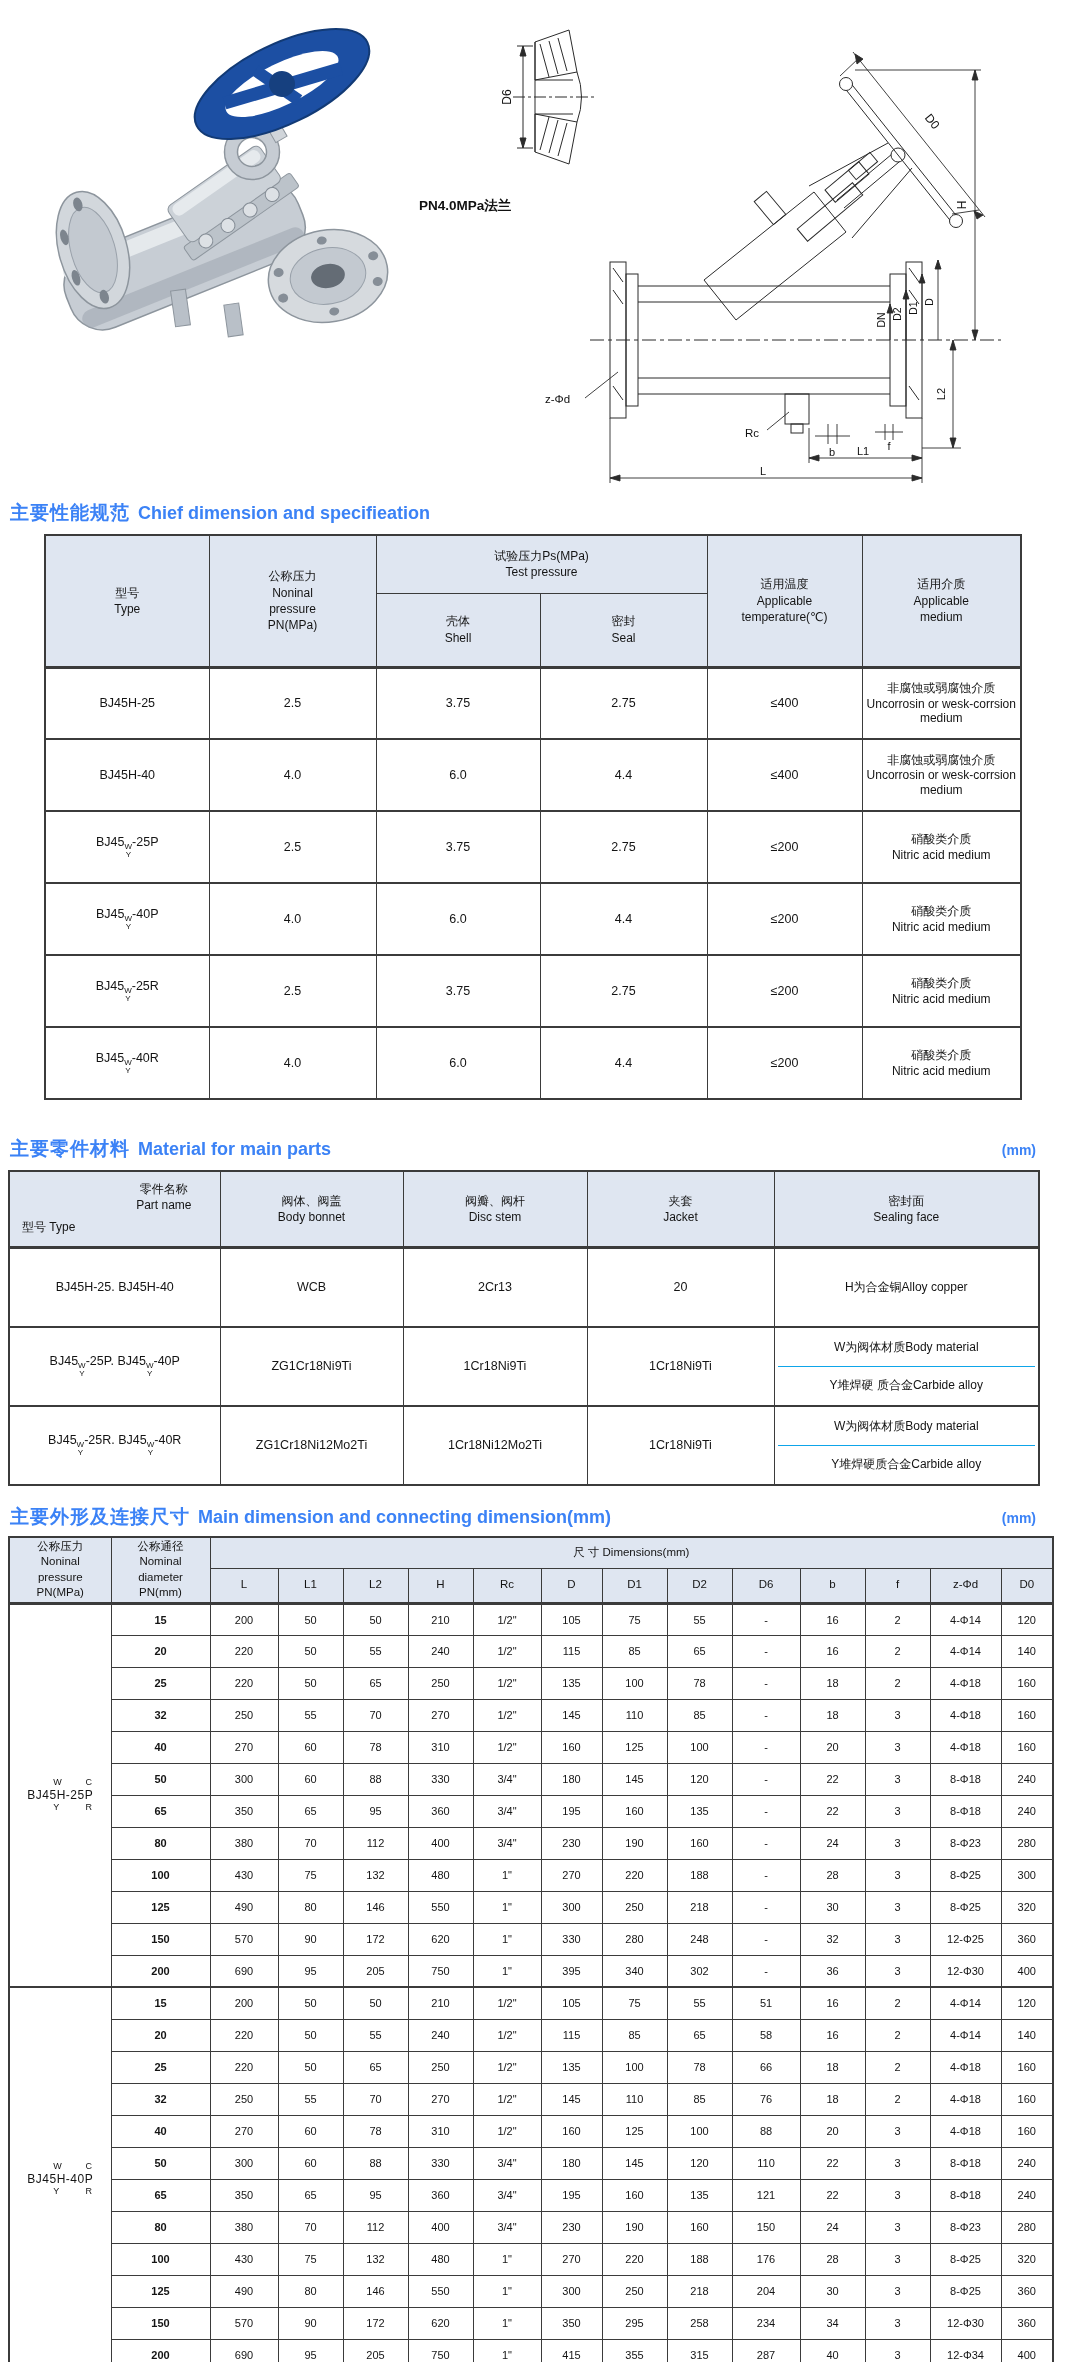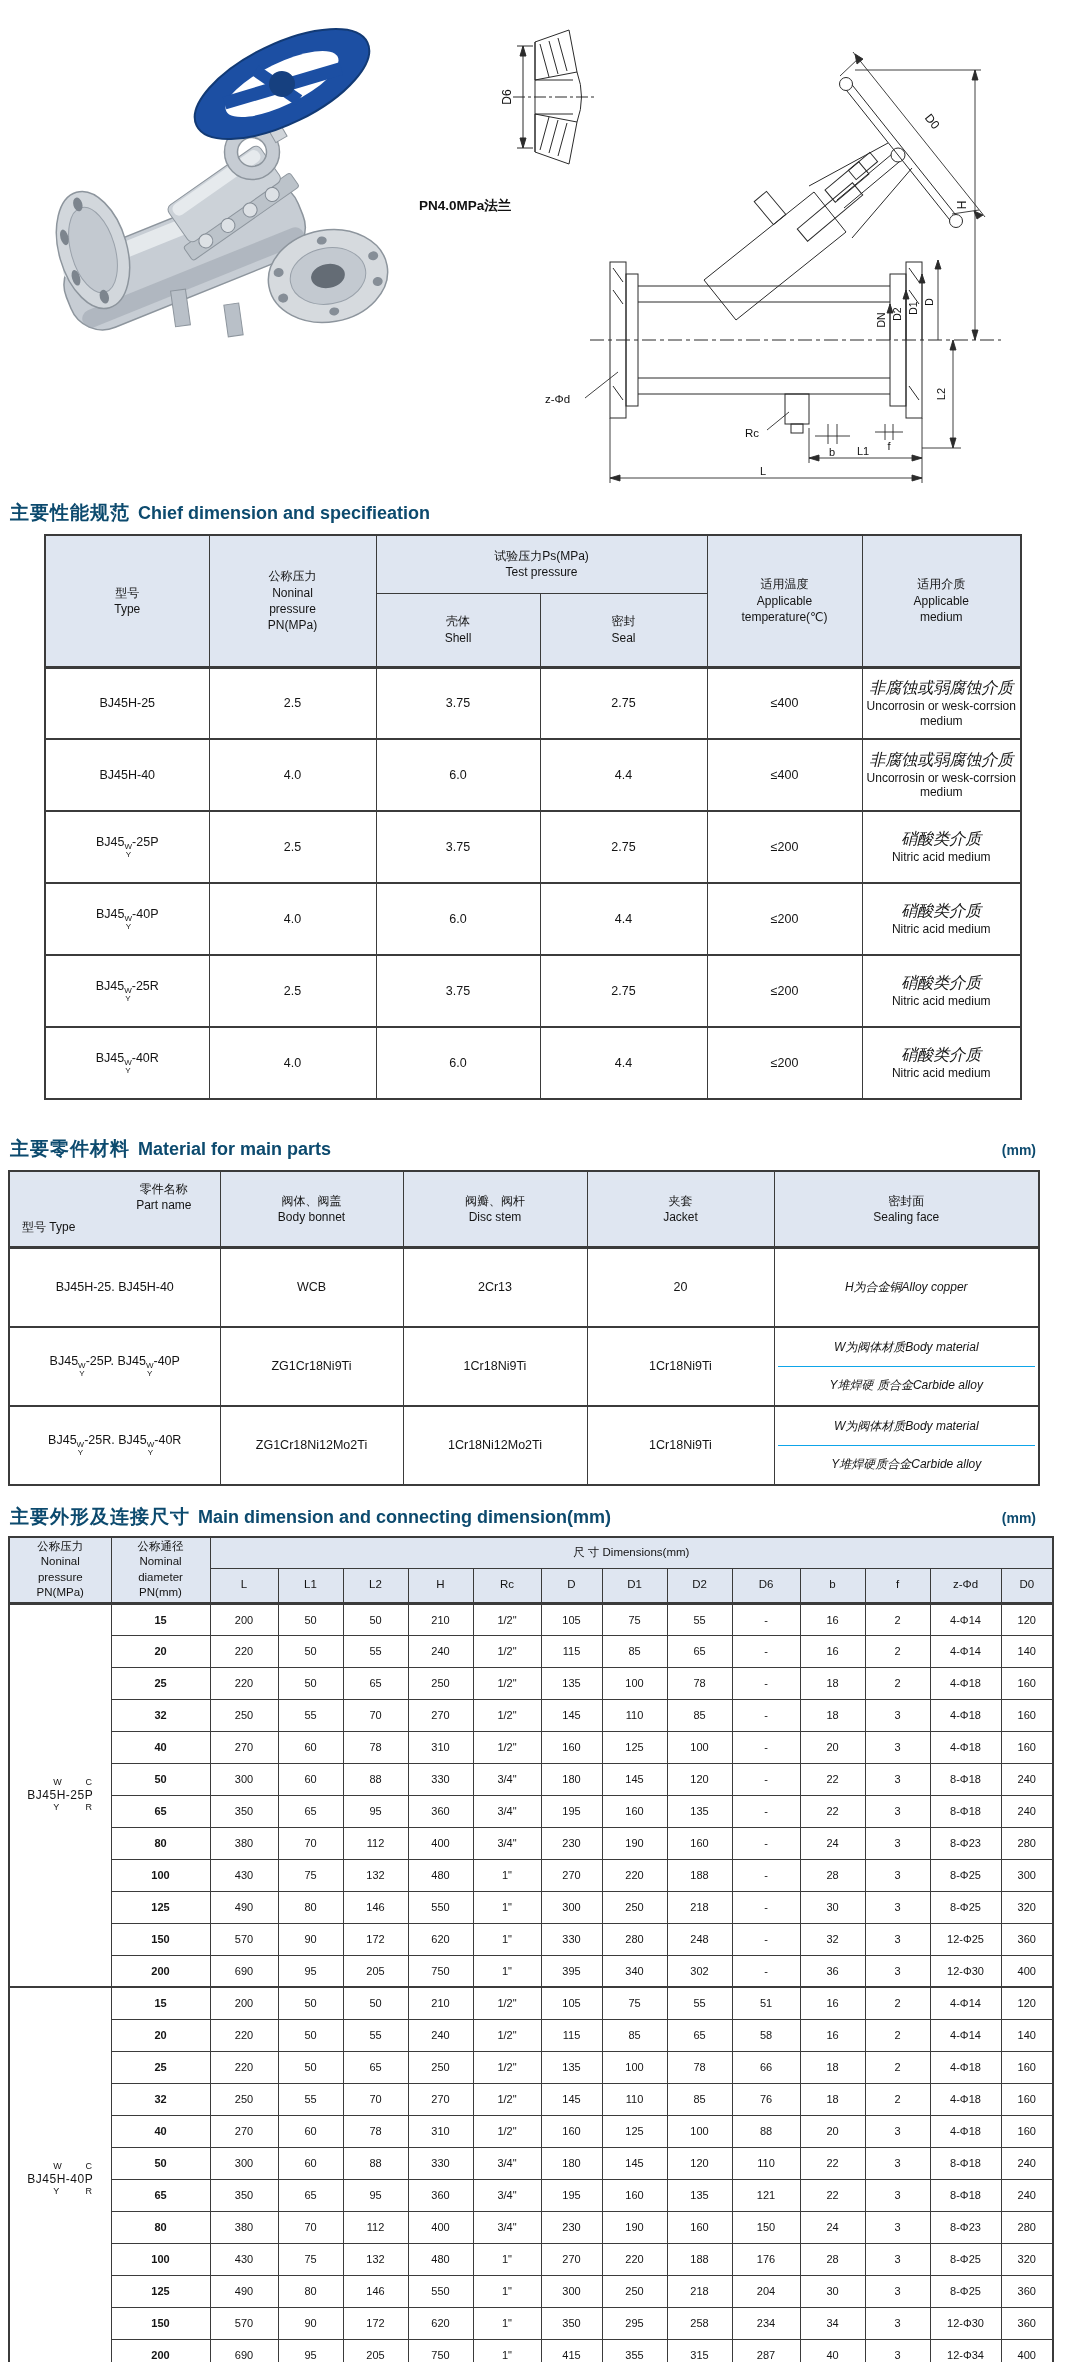--- a/index.html
+++ b/index.html
@@ -7,21 +7,21 @@
   body{
     width:1070px;height:2362px;position:relative;overflow:hidden;
     background:#ffffff;color:#161616;
     font-family:"Liberation Sans","DejaVu Sans",sans-serif;
   }
   .top-area{position:relative;height:496px;}
   .photo{position:absolute;left:30px;top:0;}
   .drawing{position:absolute;left:385px;top:0;}
   svg text{font-family:"Liberation Sans","DejaVu Sans",sans-serif;fill:#111;}
 
-  .sec-head{display:flex;align-items:baseline;padding-left:10px;font-weight:bold;color:#0c4a6e;}
+  .sec-head{display:flex;align-items:baseline;padding-left:10px;font-weight:bold;color:#3b82f6;}
   .sec-head.first{margin-top:4px;}
   .sec-head.second{margin-top:36px;}
   .sec-head.third{margin-top:18px;}
   .st-cn{font-size:19px;letter-spacing:1px;}
   .st-en{font-size:18px;margin-left:8px;}
   .mm{margin-left:auto;margin-right:34px;font-size:14px;font-weight:bold;}
 
   table.dtable{border-collapse:collapse;table-layout:fixed;border:2px solid #3b3b3b;}
   .dtable th,.dtable td{
     border:1px solid #3b3b3b;text-align:center;vertical-align:middle;
@@ -30,28 +30,28 @@
   .dtable thead th{
     background:#dfe6f1;font-weight:normal;font-size:12px;line-height:1.35;white-space:pre-line;
   }
   .dtable thead{border-bottom:3px solid #3b3b3b;}
 
   .t1{margin:8px 0 0 44px;width:976px;}
   .t1 thead tr:first-child{height:58px;}
   .t1 thead tr:last-child{height:74px;}
   .t1 tbody tr{height:72px;}
   .t1 tbody td{border-top:2px solid #3b3b3b;}
-  .m-cn{font-size:16px;line-height:1.3;font-style:italic;}
+  .m-cn{font-size:12px;line-height:1.3;}
   .m-en{font-size:12px;line-height:1.2;}
 
   .t2{margin:8px 0 0 8px;width:1030px;}
   .t2 thead tr{height:76px;}
   .t2 tbody tr{height:76px;}
   .t2 tbody td{border-top:2px solid #3b3b3b;}
-  .seal-cell{padding:0;font-style:italic;}
+  .seal-cell{padding:0;}
   .seal-half{height:37.5px;display:flex;align-items:center;justify-content:center;font-size:12px;}
   .seal-half.single{height:75px;}
   .seal-half + .seal-half{border-top:1px solid #0ea5e9;}
   .corner{position:relative;
     background-image:linear-gradient(to bottom right,transparent 49.55%,#3b3b3b 49.55%,#3b3b3b 50.45%,transparent 50.45%);
   }
   .c-top{position:absolute;top:9px;right:28px;white-space:pre-line;text-align:center;font-size:12px;line-height:1.35;}
   .c-bot{position:absolute;bottom:10px;left:12px;font-size:12px;}
 
   .t3{margin:6px 0 0 8px;width:1044px;}

